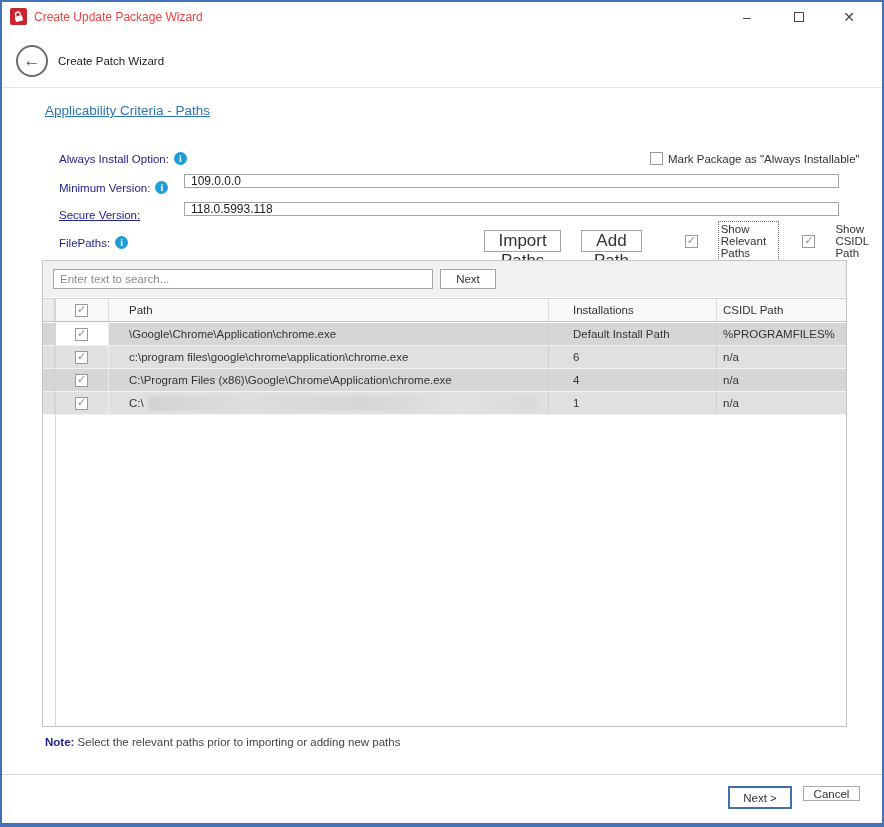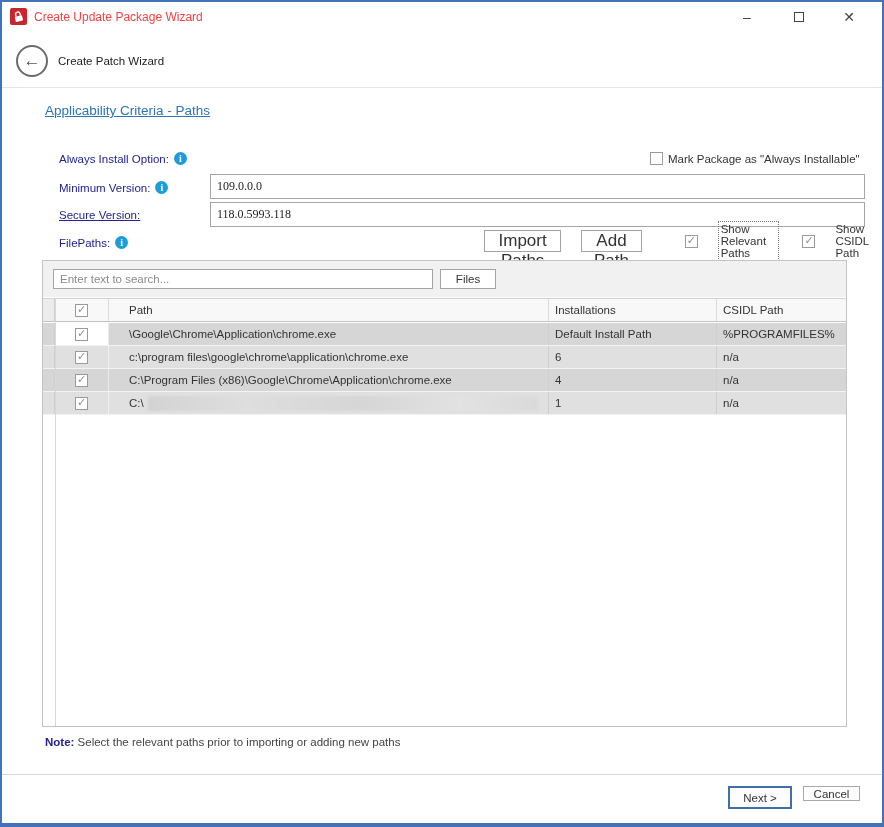--- a/index.html
+++ b/index.html
@@ -31,21 +31,21 @@
   .page-heading { position:absolute; left:43px; top:101px; font-size:13.5px; color:#2e75b6;text-decoration:underline; }
 
   
   .frm-label { position:absolute; left:57px; color:#23238e; font-size:11.5px; display:flex; align-items:center; gap:5px; }
   .lbl-always { top:150px; }
   .lbl-min    { top:179px; }
   .lbl-secure { top:207px;text-decoration:underline; }
   .lbl-paths  { top:234px; }
   .info { width:13px; height:13px; border-radius:50%; background:#1e9cd7; color:#fff; font-size:10px; font-weight:bold; font-family:"Liberation Serif", serif; display:inline-flex; align-items:center; justify-content:center; }
 
-  .txt-input { position:absolute; left:208px; width:655px; height:25px; border:1px solid #a5a5a5; font-family:Liberation Serif, serif; font-size:12px; padding:0 6px; color:#222; background:#fff; outline:none; }
+  .txt-input { position:absolute; left:182px; width:655px; height:14px; border:1px solid #a5a5a5; font-family:Liberation Sans, sans-serif; font-size:12px; padding:0 6px; color:#222; background:#fff; outline:none; }
   .inp-min    { top:172px; }
   .inp-secure { top:200px; }
 
   .cb { width:13px; height:13px; border:1px solid #9a9a9a; background:#fff; position:relative; flex:0 0 13px; }
   .cb.checked::after { content:"\2713"; position:absolute; left:1px; top:-2px; font-size:11px; color:#8f8f8f; }
 
   .always-group { position:absolute; top:150px; left:648px; display:flex; align-items:center; gap:5px; color:#333; }
 
   .paths-toolbar { position:absolute; left:482px; top:228px; height:22px; display:flex; align-items:center; }
   .tb-btn { height:22px; border:1px solid #a3a3a3; background:#fff; font-family:"Liberation Sans", sans-serif; font-size:17px; color:#333; padding:0 7px; margin-right:20px; }
@@ -62,21 +62,21 @@
   .thead { position:absolute; left:0; top:37px; right:0; height:24px; display:flex; background:#f8f8f8; border-top:1px solid #d2d2d2; border-bottom:1px solid #c2c2c2; }
   .tbody { position:absolute; left:0; top:62px; right:0; }
   .trow { display:flex; height:23px; border-bottom:1px solid #f3f3f3; }
   .trow:nth-child(odd)  { background:#d6d6d6; }
   .trow:nth-child(even) { background:#e0e0e0; }
 
   .c-ind   { flex:0 0 12px; border-right:1px solid #cfcfcf; }
   .thead .c-ind { background:#ececec; }
   .c-check { flex:0 0 53px; display:flex; align-items:center; justify-content:center; }
   .c-path  { flex:0 0 440px; display:flex; align-items:center; padding-left:20px; border-left:1px solid rgba(255,255,255,.5); overflow:hidden; white-space:nowrap; }
-  .c-inst  { flex:0 0 148px; display:flex; align-items:center; padding-left:6px; border-left:1px solid #cfcfcf; }
+  .c-inst  { flex:0 0 148px; display:flex; align-items:center; padding-left:24px; border-left:1px solid #cfcfcf; }
   .c-csidl { flex:1; display:flex; align-items:center; padding-left:6px; border-left:1px solid #cfcfcf;margin-left:20px; }
   .thead .c-path, .thead .c-inst, .thead .c-csidl { border-left:1px solid #dcdcdc; color:#333; }
   .trow:first-child .c-check { background:#fff; }
 
   .ind-line { position:absolute; left:12px; top:37px; bottom:0; width:1px; background:#d8d8d8; }
 
   .redact { height:15px; width:390px; margin-left:4px; border-radius:2px;
             background:linear-gradient(90deg,#d3d3d3,#dedede 25%,#d6d6d6 55%,#e2e2e2 80%,#dadada);
             filter:blur(1.3px); }
 
@@ -155,21 +155,21 @@
     </span>
     <span class="tb-check">
       <span class="cb checked"></span>
       <span>Show CSIDL Path</span>
     </span>
   </div>
 
   <div class="grid-panel">
     <div class="search-strip">
       <input class="search-input" placeholder="Enter text to search..." style="">
-      <button class="find-btn">Files</button>
+      <button class="find-btn">Next</button>
     </div>
 
     <div class="thead">
       <div class="c-ind"></div>
       <div class="c-check">
         <span class="cb checked"></span>
       </div>
       <div class="c-path">Path</div>
       <div class="c-inst">Installations</div>
       <div class="c-csidl">CSIDL Path</div>

